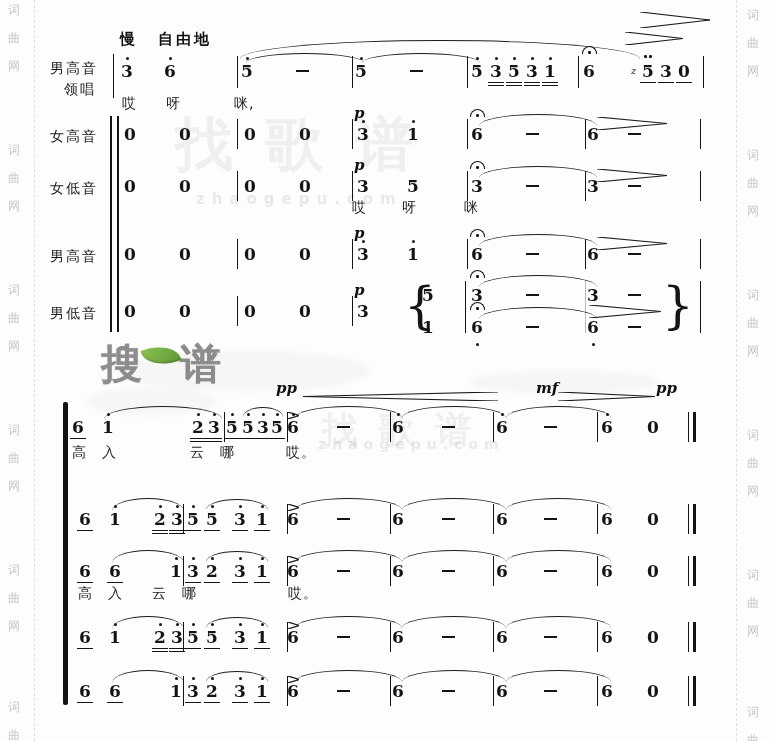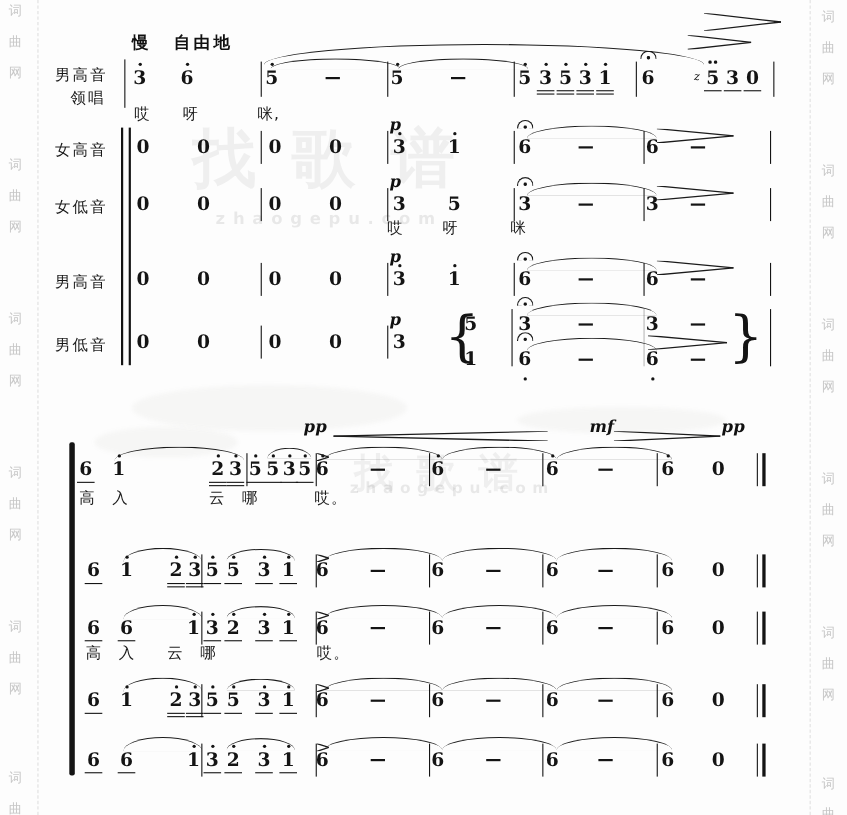--- a/index.html
+++ b/index.html
@@ -42,20 +42,23 @@
   #logo .lchar{font-family:"DejaVu Sans","Liberation Sans",sans-serif;font-size:41px;font-weight:bold;color:#8d8d8d;
     text-shadow:0 0 1px #a5a5a5;display:inline-block;vertical-align:top;}
   #leaf{display:inline-block;width:36px;height:21px;margin:8px 1px 0 1px;
     background:linear-gradient(135deg,#8cc051,#5f9e35);border-radius:2% 100% 10% 100%;
     transform:rotate(-18deg);box-shadow:inset 0 -2px 2px rgba(0,0,0,0.15);}
 </style>
 </head>
 <body>
 
 <div id="stage">
+  <div id="logo">
+    <span class="lchar">搜</span><span id="leaf"></span><span class="lchar">谱</span>
+  </div>
 <div class="blob" style="left: 120px; top: 350px; width: 250px; height: 42px;"></div>
     <div class="blob" style="left: 470px; top: 370px; width: 190px; height: 24px;"></div>
     <div class="blob" style="left: 86px; top: 388px; width: 130px; height: 28px;"></div>
     <div class="wm" style="left: 175px; top: 106px; font-size: 58px; opacity: 0.05; letter-spacing: 6px;">找 歌 谱</div>
     <div class="wm" style="left: 196px; top: 190px; font-size: 15px; opacity: 0.08; letter-spacing: 7px;">zhaogepu.com</div>
     <div class="wm" style="left: 322px; top: 406px; font-size: 36px; opacity: 0.05; letter-spacing: 4px;">找 歌 谱</div>
     <div class="wm" style="left: 318px; top: 436px; font-size: 14px; opacity: 0.08; letter-spacing: 6px;">zhaogepu.com</div>
     <div class="dashline" style="left: 34px;"></div>
     <div class="dashline" style="left: 736px;"></div>
     <div class="edgechar" style="left: 8px; top: 2px;">词</div>

